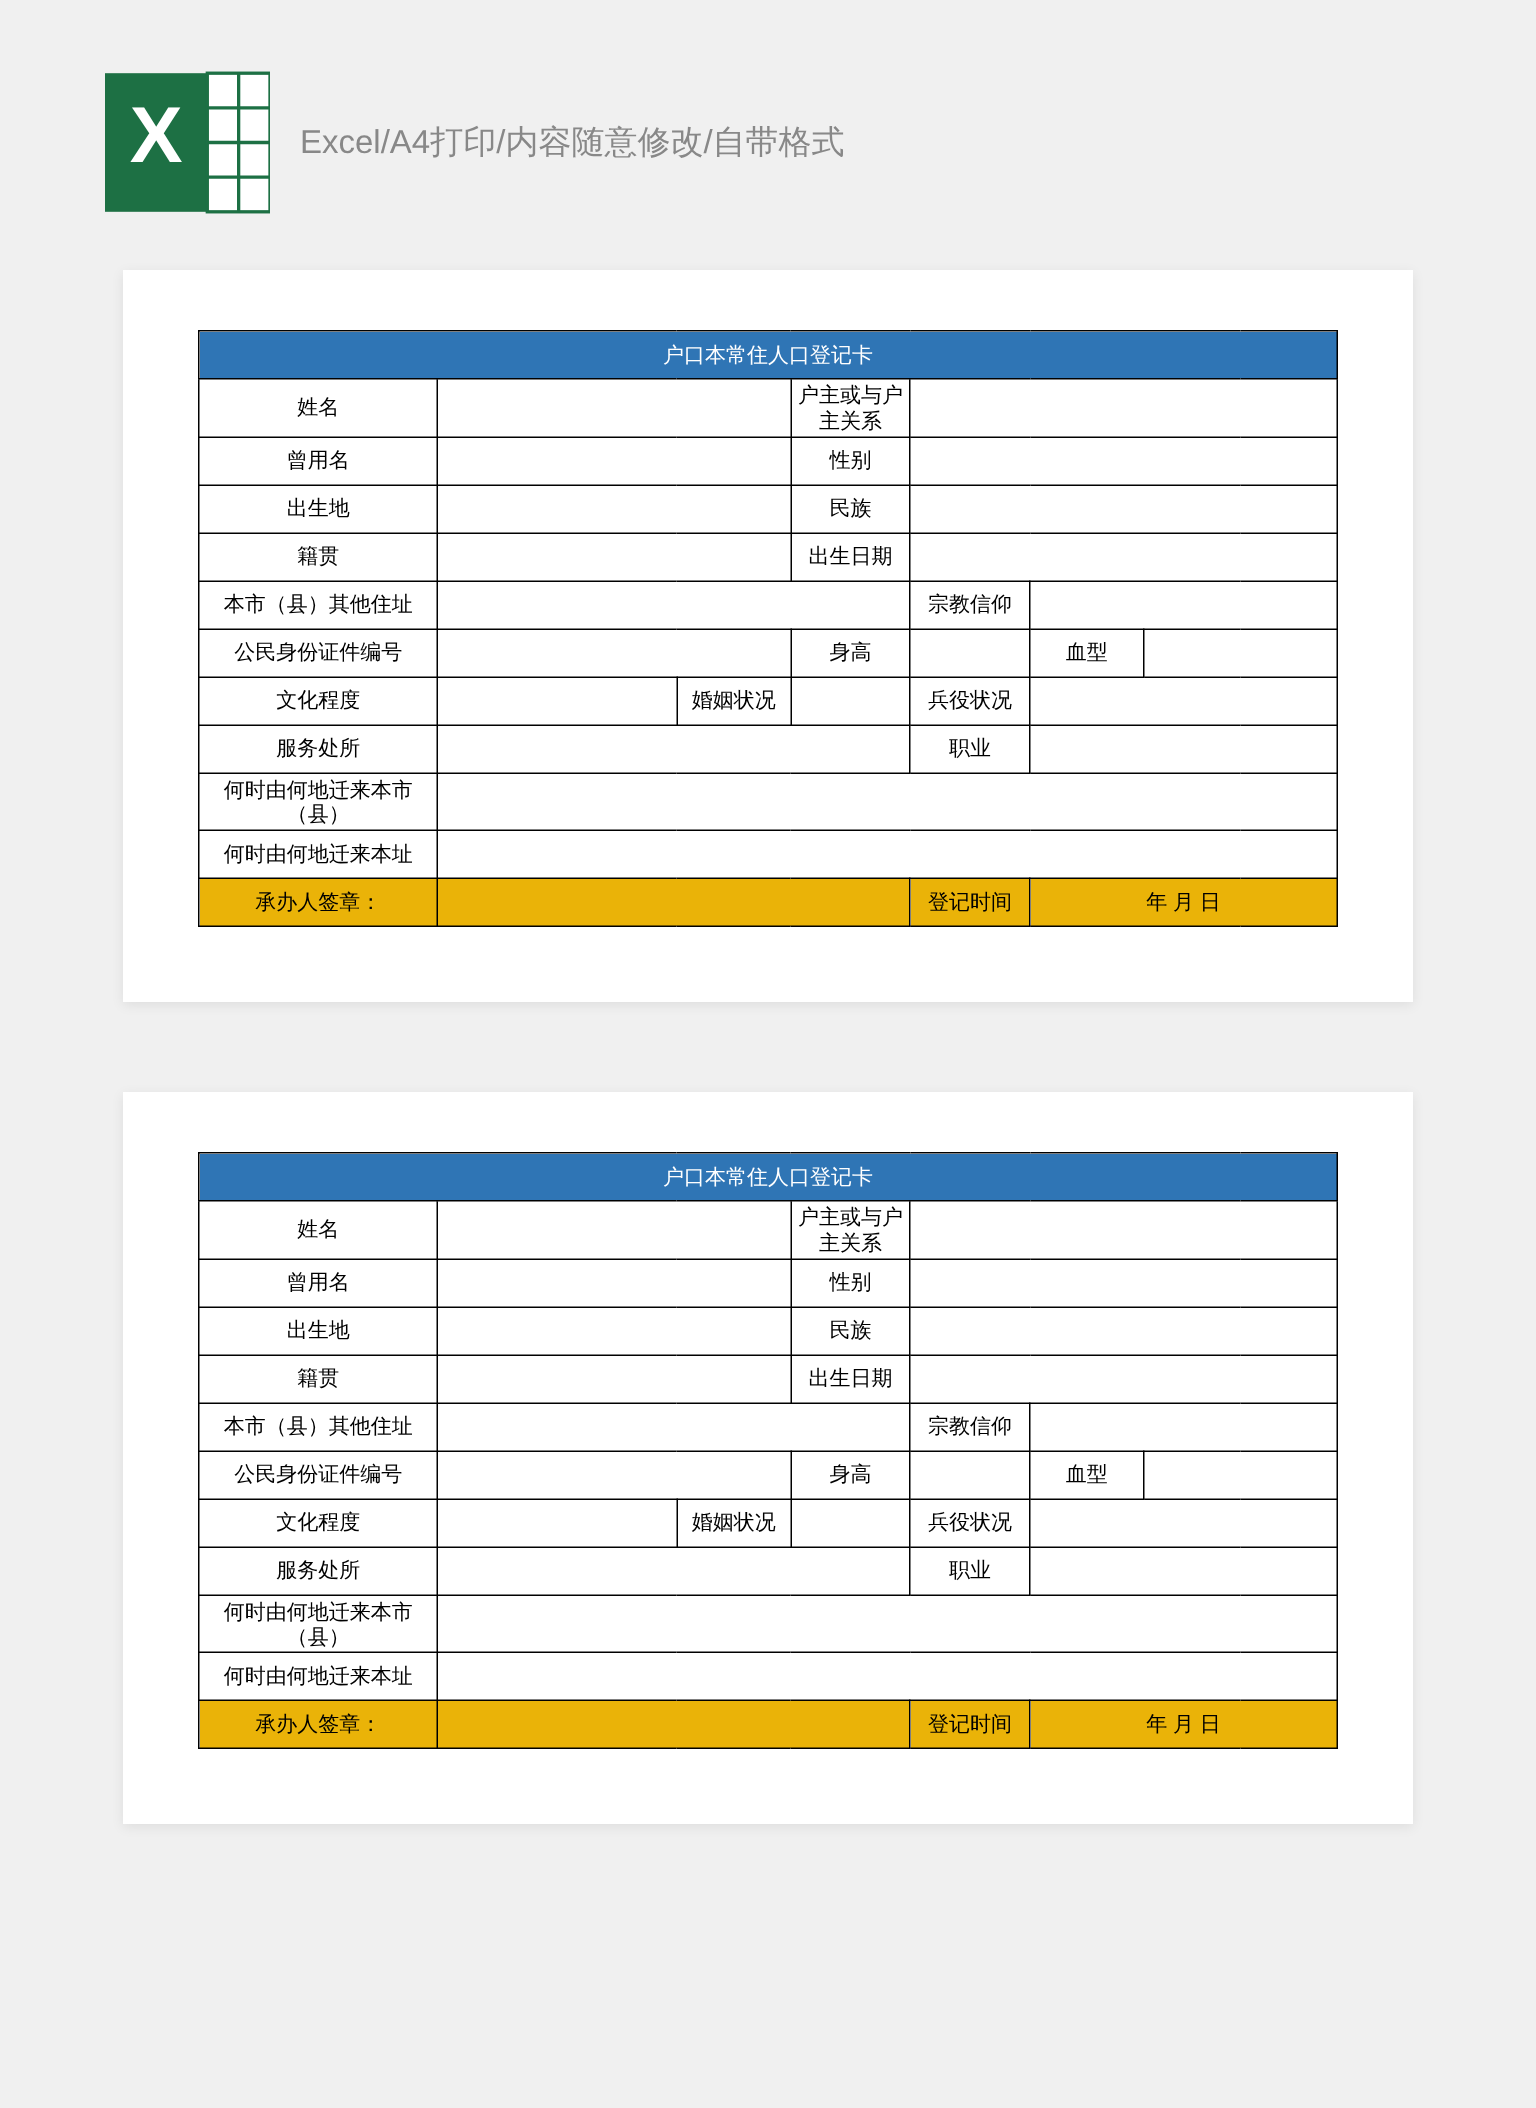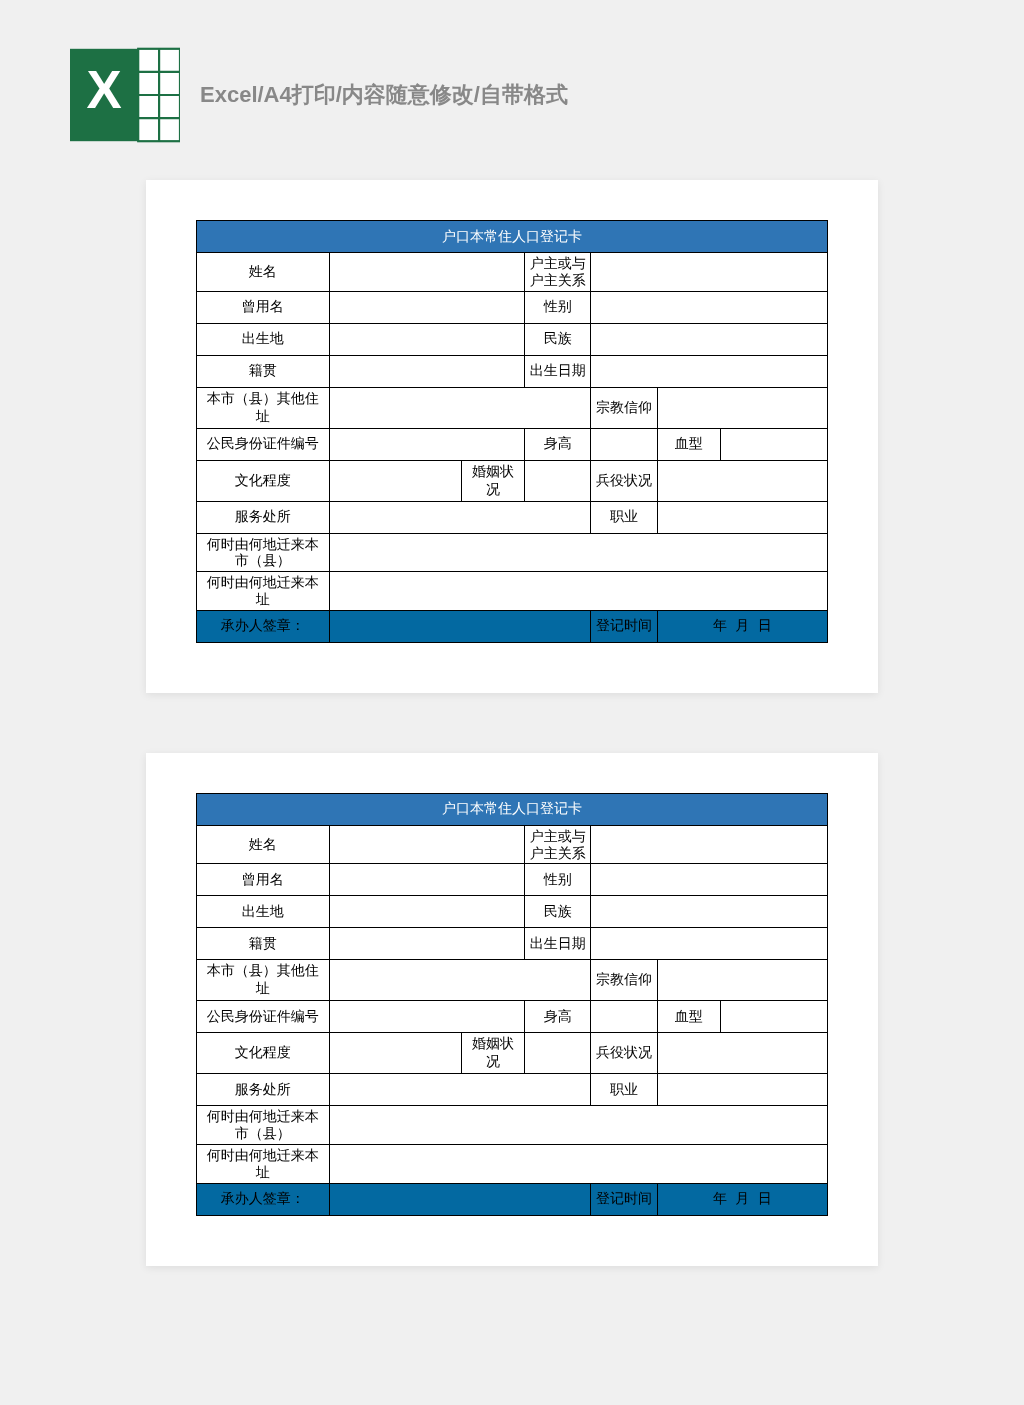--- a/index.html
+++ b/index.html
@@ -25,27 +25,27 @@
   .main-title {
     font-size: 52px;
     color: #4a4a4a;
     font-weight: 300;
     letter-spacing: 2px;
     margin-bottom: 8px;
   }
   .subtitle {
     font-size: 22px;
     color: #888;
-    font-weight: 700;
+    font-weight: 400;
   }
   .page {
     background: #fff;
     box-shadow: 0 2px 8px rgba(0,0,0,0.08);
     margin: 0 auto 60px auto;
-    width: 732px;
+    width: 860px;
     padding: 40px 50px 50px 50px;
   }
   table.form {
     border-collapse: collapse;
     width: 100%;
     table-layout: fixed;
   }
   table.form td {
     border: 1px solid #000;
     font-size: 14px;
@@ -56,21 +56,21 @@
     overflow: hidden;
   }
   .thead {
     background: #2f75b5;
     color: #fff;
     font-size: 20px;
     height: 38px;
     font-weight: 400;
   }
   .tall { height: 44px; }
-  .footer-row td { background: #0369a1; font-family: Liberation Mono, monospace; }
+  .footer-row td { background: #eab308; }
   .small { font-size: 13px; line-height: 1.2; }
 </style>
 </head>
 <body>
 
 <div class="header">
   <svg class="excel-icon" viewBox="0 0 100 100">
     <rect x="0" y="8" width="62" height="84" fill="#1d7044"></rect>
     <rect x="0" y="8" width="62" height="84" fill="none" stroke="#fff" stroke-width="0"></rect>
     <text x="31" y="62" font-size="48" fill="#fff" text-anchor="middle" font-weight="bold" font-family="Arial">X</text>

